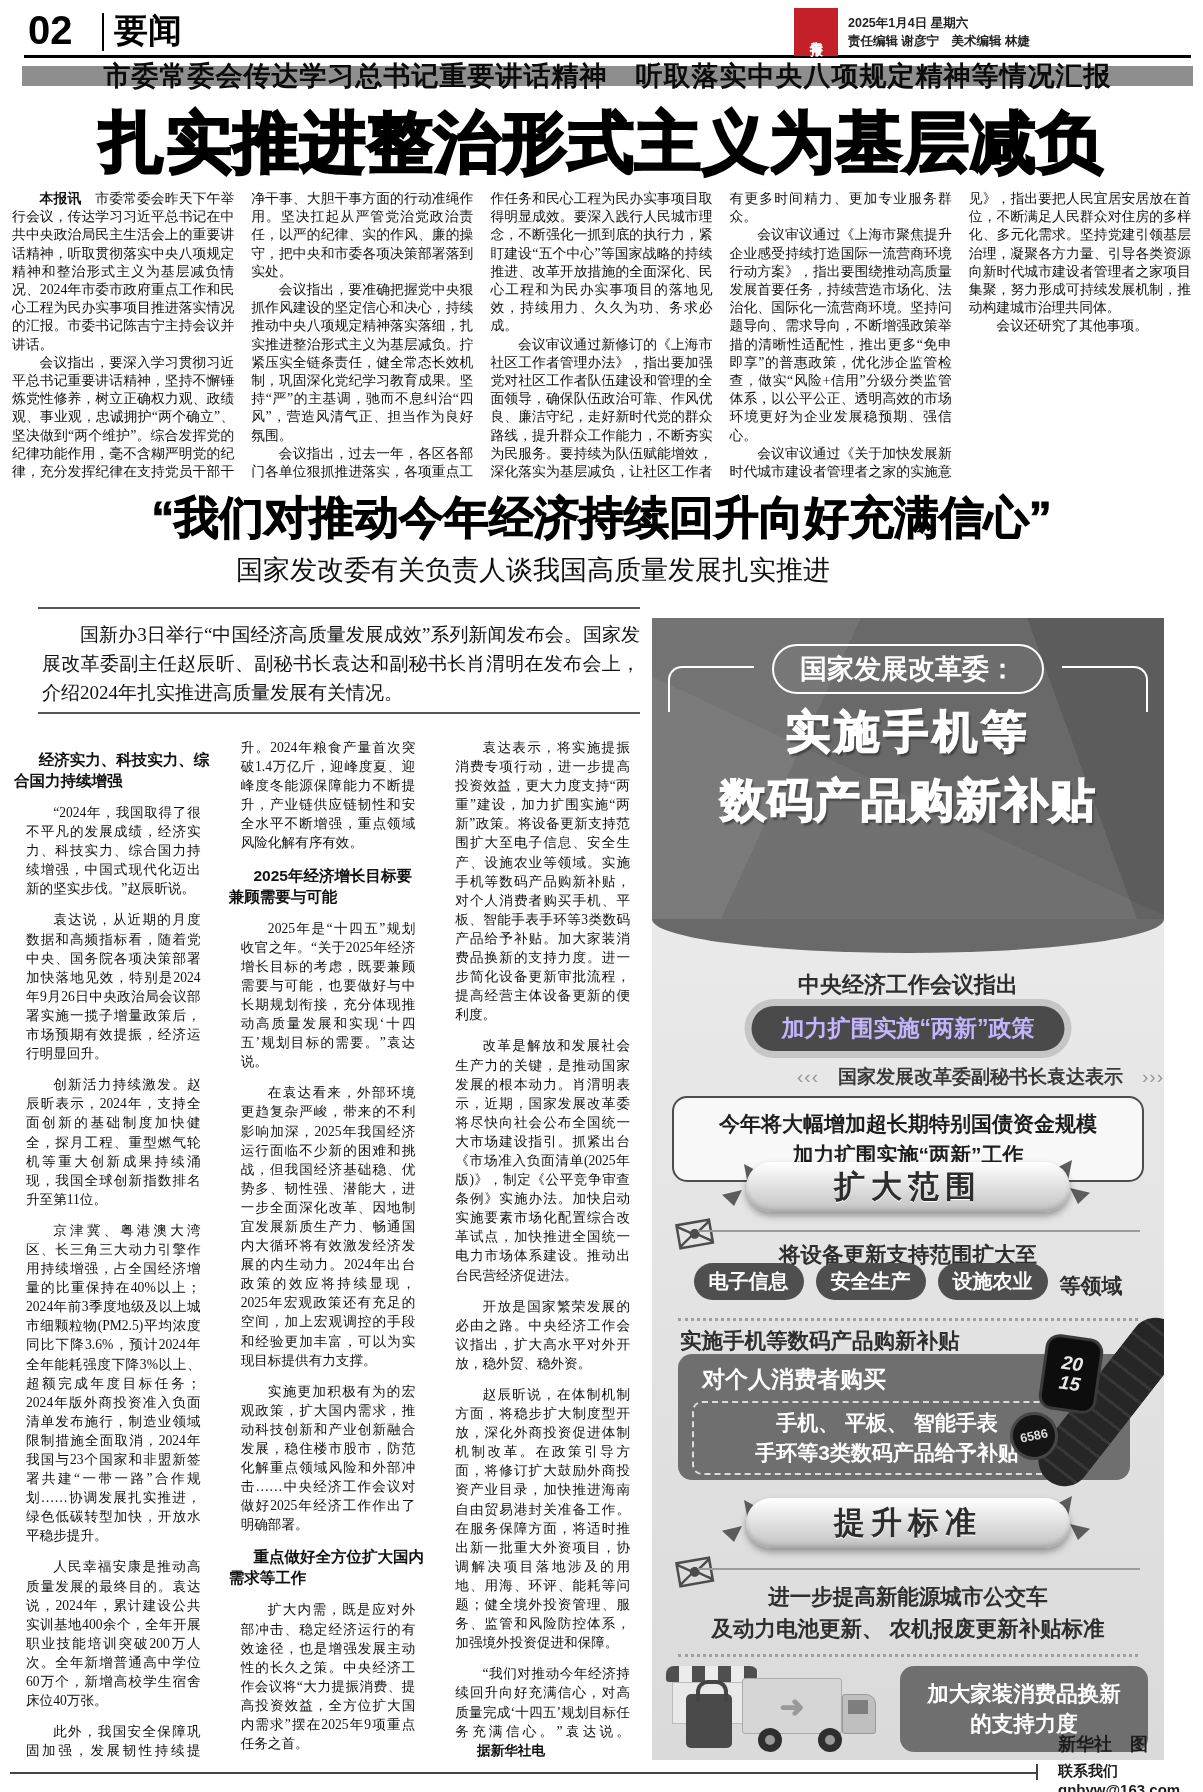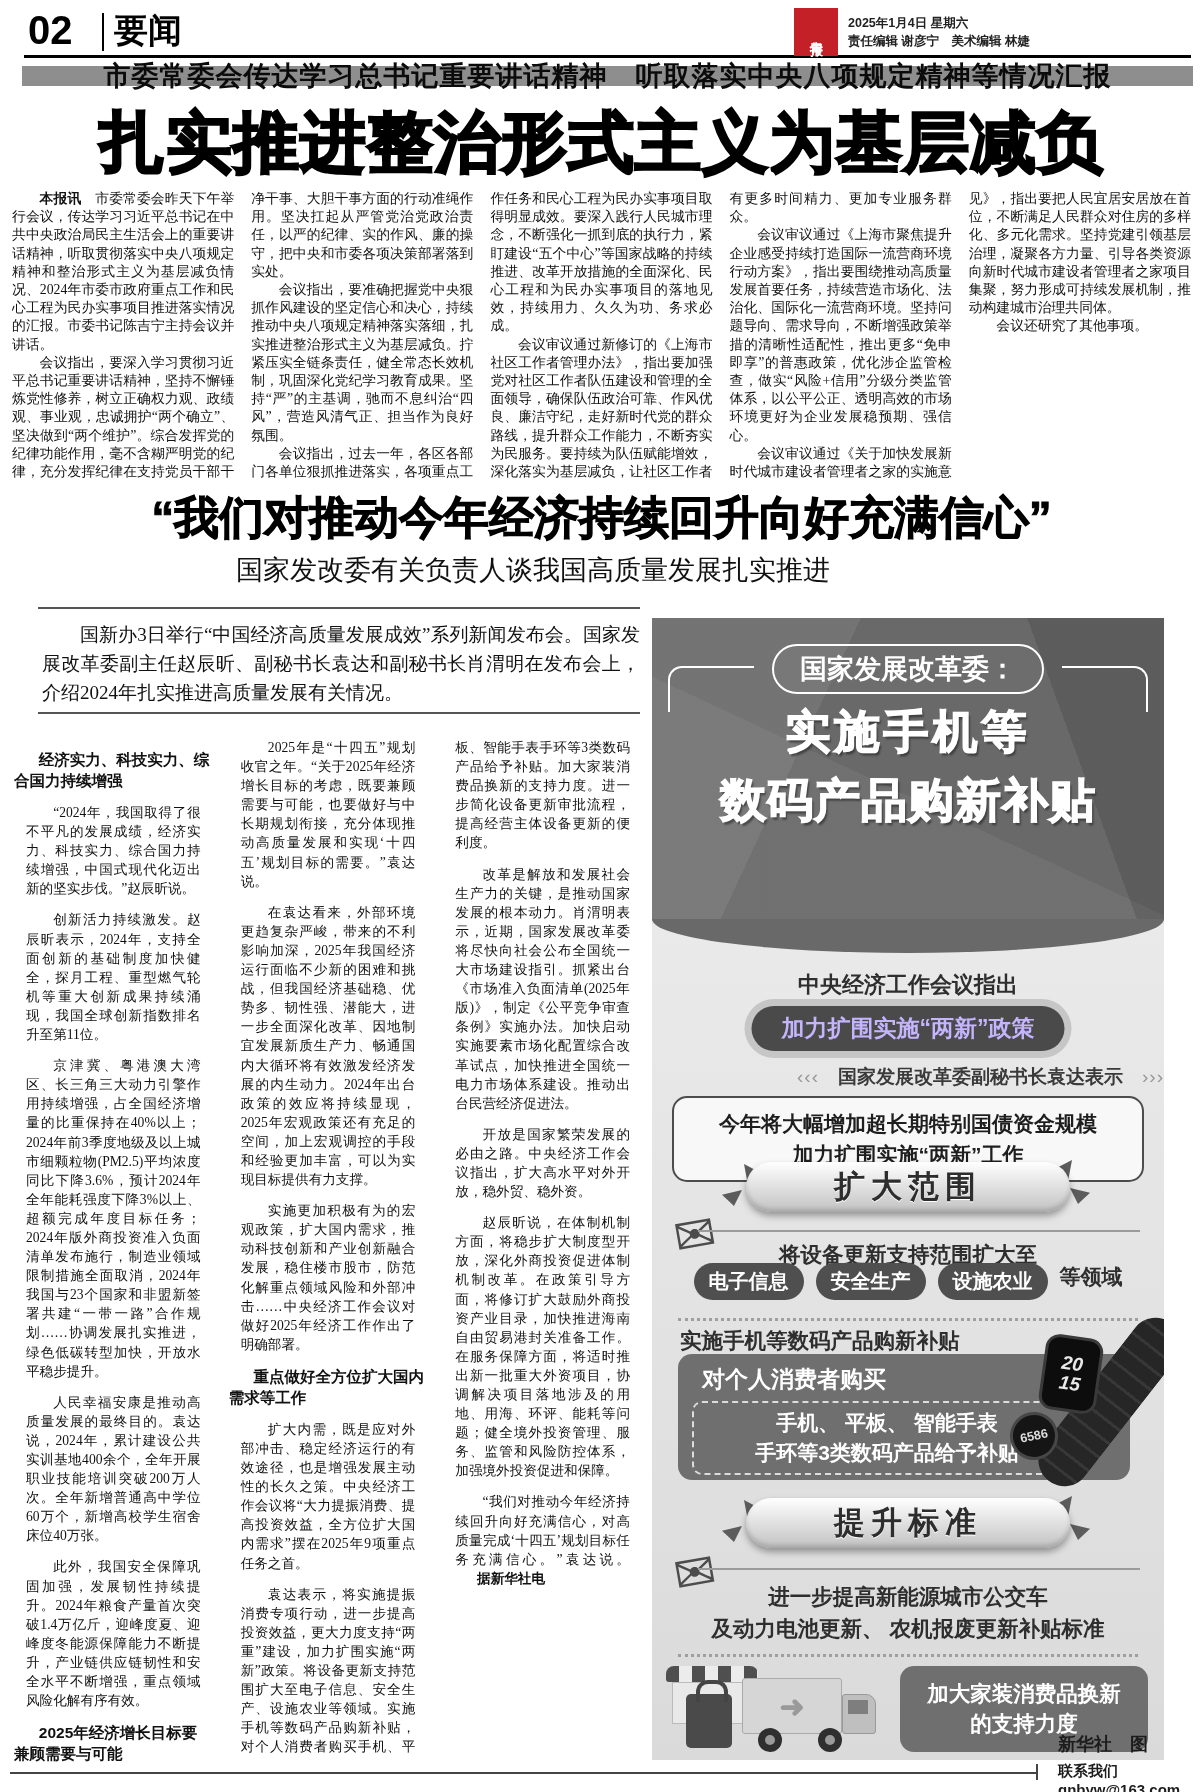--- a/index.html
+++ b/index.html
@@ -96,21 +96,21 @@
                font-weight:900; font-size:31px; letter-spacing:6px; color:#2d2d2d;
                text-shadow:0 1px 0 #fff; z-index:2; }
   .tri { position:absolute; background:#5c5c5c; z-index:1; }
   .tri.a { width:30px; height:24px; clip-path:polygon(0 0,100% 65%,15% 100%); }
   .tri.b { width:20px; height:16px; clip-path:polygon(0 30%,100% 0,60% 100%); }
   .envelope { position:absolute; font-size:50px; color:#4c4c4c; transform:rotate(-10deg); line-height:1; }
   .ig-hline { position:absolute; left:46px; right:24px; height:2px; background:#9b9b9b; }
   .ig-text { position:absolute; left:0; width:100%; text-align:center; font-weight:700;
              font-size:21.5px; color:#2e2e2e; white-space:nowrap; }
   .ig-tags { position:absolute; left:0; top:645px; width:100%; display:flex; gap:12px;
-             align-items:flex-start; justify-content:center; }
+             align-items:flex-end; justify-content:center; }
   .tagpill { background:#4f4f4f; color:#fff; font-weight:700; font-size:20px;
              padding:5px 15px; border-radius:21px; white-space:nowrap; }
   .tagsuffix { font-weight:700; font-size:21px; color:#2e2e2e; }
   .ig-dotted { position:absolute; left:26px; right:26px; border-top:3px dotted #9f9f9f; }
   .ig-subleft { position:absolute; left:28px; font-weight:700; font-size:21.5px; color:#2e2e2e; white-space:nowrap; }
 
   .darkbox1 { position:absolute; left:26px; top:736px; width:452px; height:126px; background:#6f6f6f;
               border-radius:14px; padding:10px 14px; color:#fff; }
   .darkbox1 .t { font-weight:700; font-size:23px; margin-left:10px; }
   .dashedbox { margin-top:6px; border:2px dashed #ddd; border-radius:10px; padding:5px 4px;
@@ -199,20 +199,21 @@
   <div class="deck2">国家发改委有关负责人谈我国高质量发展扎实推进</div>
   <div class="lead-rule-top"></div>
   <div class="lead">国新办3日举行“中国经济高质量发展成效”系列新闻发布会。国家发展改革委副主任赵辰昕、副秘书长袁达和副秘书长肖渭明在发布会上，介绍2024年扎实推进高质量发展有关情况。</div>
   <div class="lead-rule-bot"></div>
   <div class="s2body">
 
       <p class="blk subhead"><span>经济实力、科技实力、综合国力持续增强</span></p>
 
       <p class="blk p"><span>“2024年，我国取得了很不平凡的发展成绩，经济实力、科技实力、综合国力持续增强，中国式现代化迈出新的坚实步伐。”赵辰昕说。</span></p>
 
+      <p class="blk p"><span>袁达说，从近期的月度数据和高频指标看，随着党中央、国务院各项决策部署加快落地见效，特别是2024年9月26日中央政治局会议部署实施一揽子增量政策后，市场预期有效提振，经济运行明显回升。</span></p>
 
       <p class="blk p"><span>创新活力持续激发。赵辰昕表示，2024年，支持全面创新的基础制度加快健全，探月工程、重型燃气轮机等重大创新成果持续涌现，我国全球创新指数排名升至第11位。</span></p>
 
       <p class="blk p"><span>京津冀、粤港澳大湾区、长三角三大动力引擎作用持续增强，占全国经济增量的比重保持在40%以上；2024年前3季度地级及以上城市细颗粒物(PM2.5)平均浓度同比下降3.6%，预计2024年全年能耗强度下降3%以上、超额完成年度目标任务；2024年版外商投资准入负面清单发布施行，制造业领域限制措施全面取消，2024年我国与23个国家和非盟新签署共建“一带一路”合作规划……协调发展扎实推进，绿色低碳转型加快，开放水平稳步提升。</span></p>
 
       <p class="blk p"><span>人民幸福安康是推动高质量发展的最终目的。袁达说，2024年，累计建设公共实训基地400余个，全年开展职业技能培训突破200万人次。全年新增普通高中学位60万个，新增高校学生宿舍床位40万张。</span></p>
 
       <p class="blk p"><span>此外，我国安全保障巩固加强，发展韧性持续提升。2024年粮食产量首次突破1.4万亿斤，迎峰度夏、迎峰度冬能源保障能力不断提升，产业链供应链韧性和安全水平不断增强，重点领域风险化解有序有效。</span></p>
 
       <p class="blk subhead"><span>2025年经济增长目标要兼顾需要与可能</span></p>

